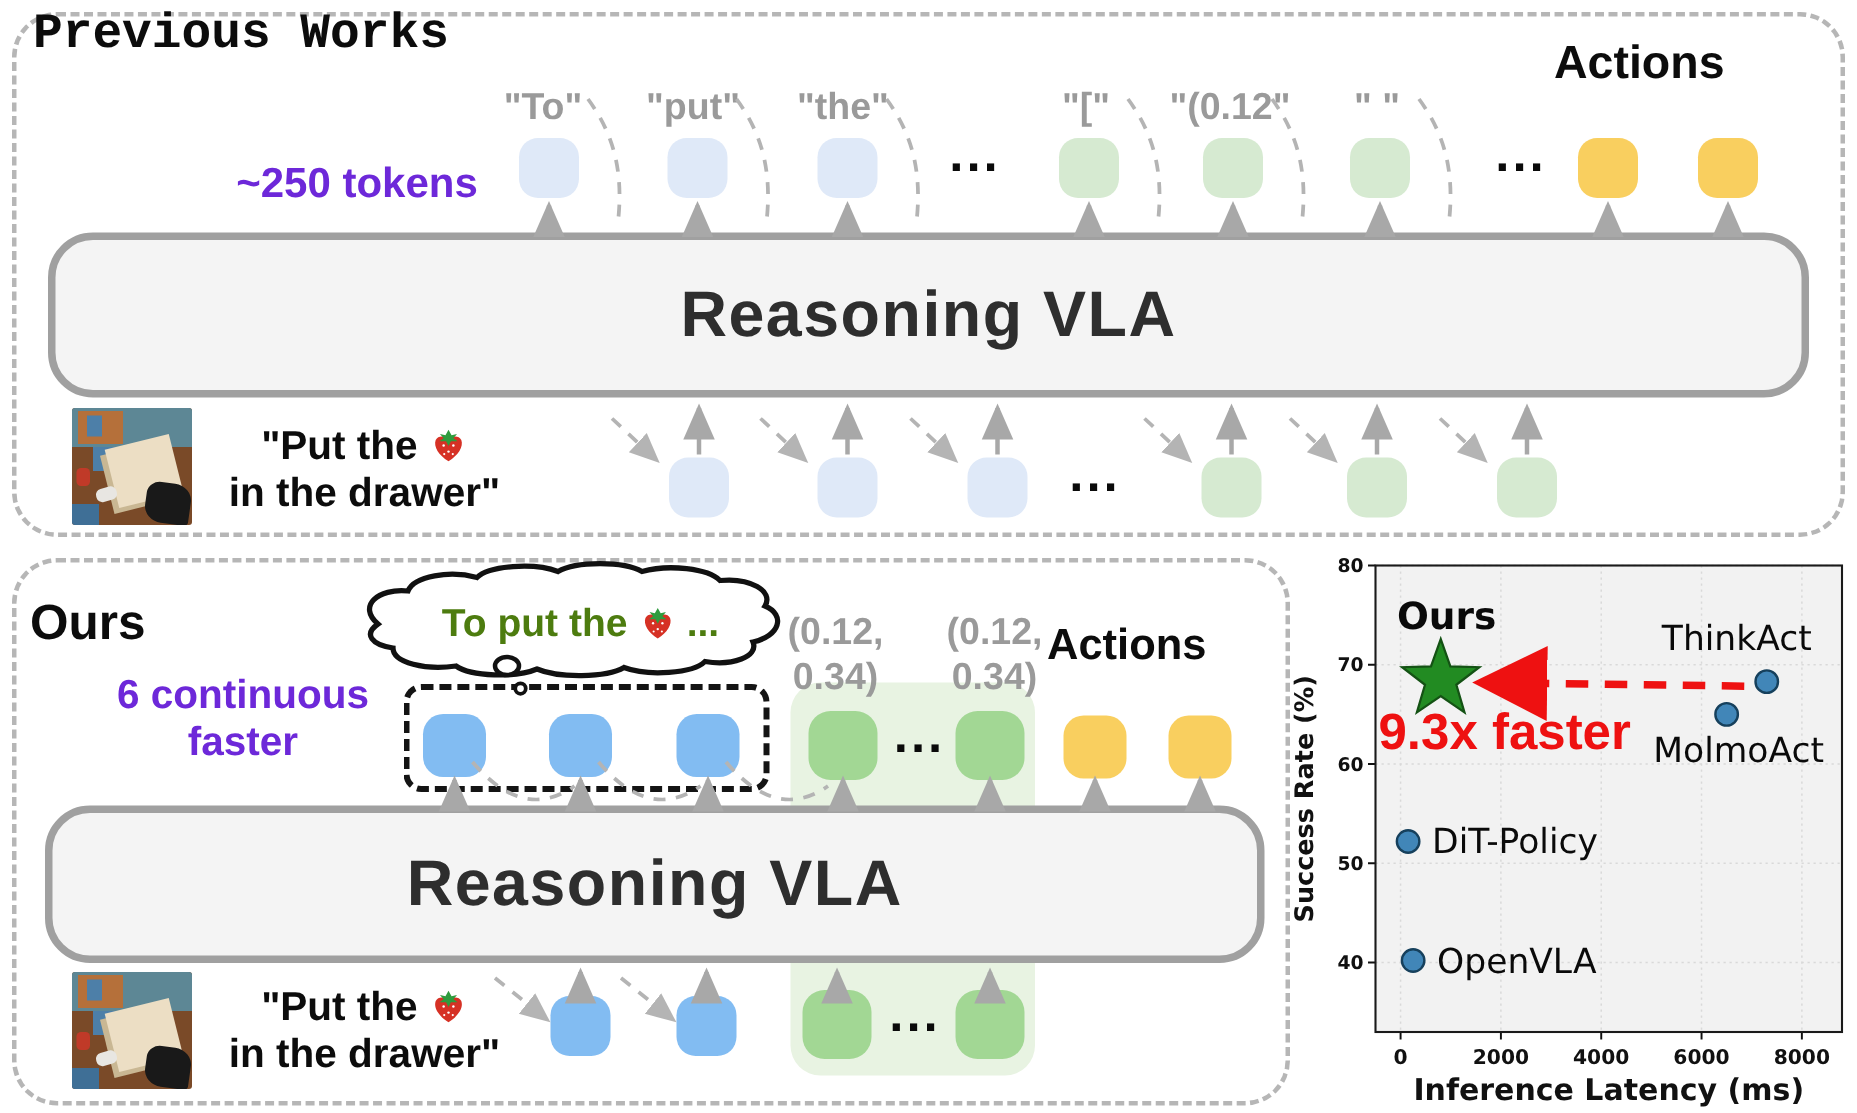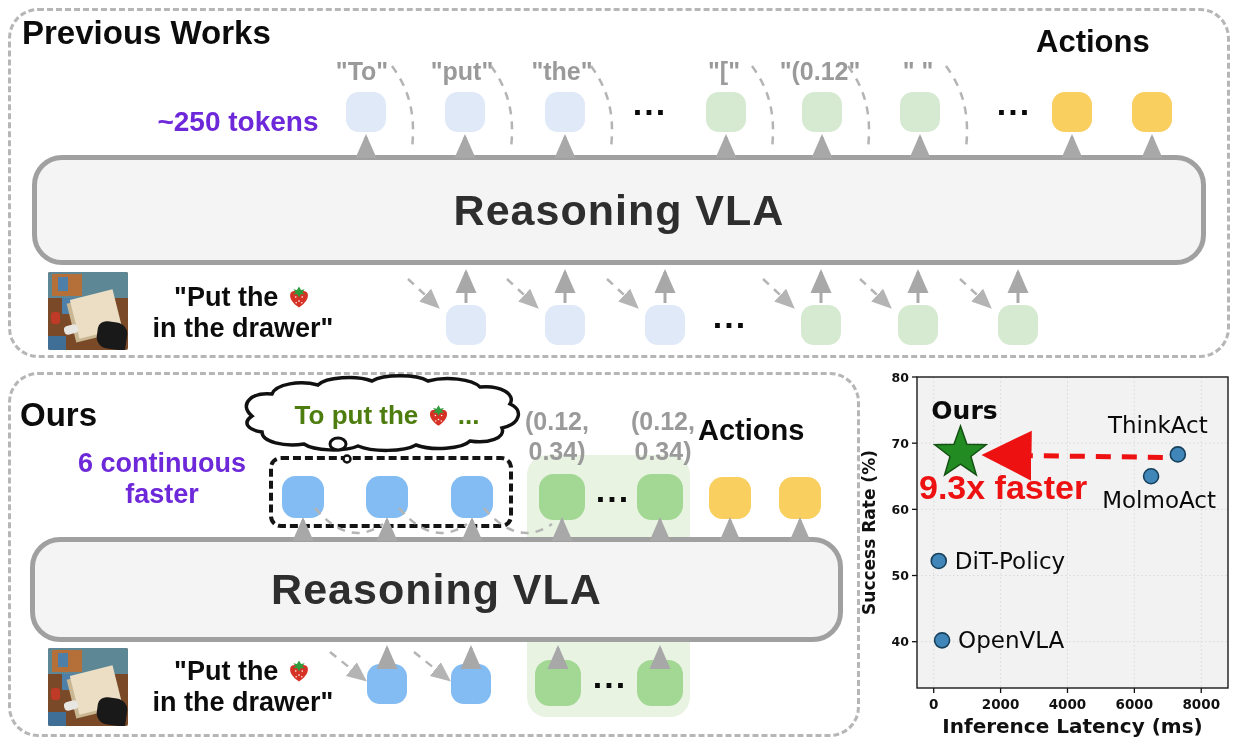--- a/index.html
+++ b/index.html
@@ -186,21 +186,21 @@
           C 446 376 472 379 480 387 C 500 385 516 394 510 404
           C 524 410 520 424 502 428 C 506 438 488 444 470 441
           C 462 449 432 451 416 445 C 404 452 372 452 358 446
           C 344 452 314 451 304 444 C 284 447 262 442 262 432
           C 248 430 242 423 252 416 Z" fill="#ffffff" stroke="#111" stroke-width="3.5"></path>
  <ellipse cx="338" cy="444" rx="8" ry="6" fill="#fff" stroke="#111" stroke-width="3"></ellipse>
  <circle cx="347" cy="459" r="3.5" fill="#fff" stroke="#111" stroke-width="2.5"></circle>
       </g>
     </svg>
 
-  <div class="title" style="left:22px;top:12px;">
+  <div class="title" style="left:22px;top:2px;font-family:Liberation Mono, monospace;">
     <div>Previous Works</div>
   </div>
   <div class="blue-note" style="left:148px;top:106px;width:180px;font-size:28px;">~250 tokens</div>
   <div class="actions" style="left:1036px;top:24px;width:140px;font-size:31px;">Actions</div>
 
   <div class="prompt" style="left:133px;top:282px;width:220px;">
     <div><span>"Put the</span>
       <svg class="berry" width="26" height="26">
           <use href="#strawberry"></use>
         </svg></div>

